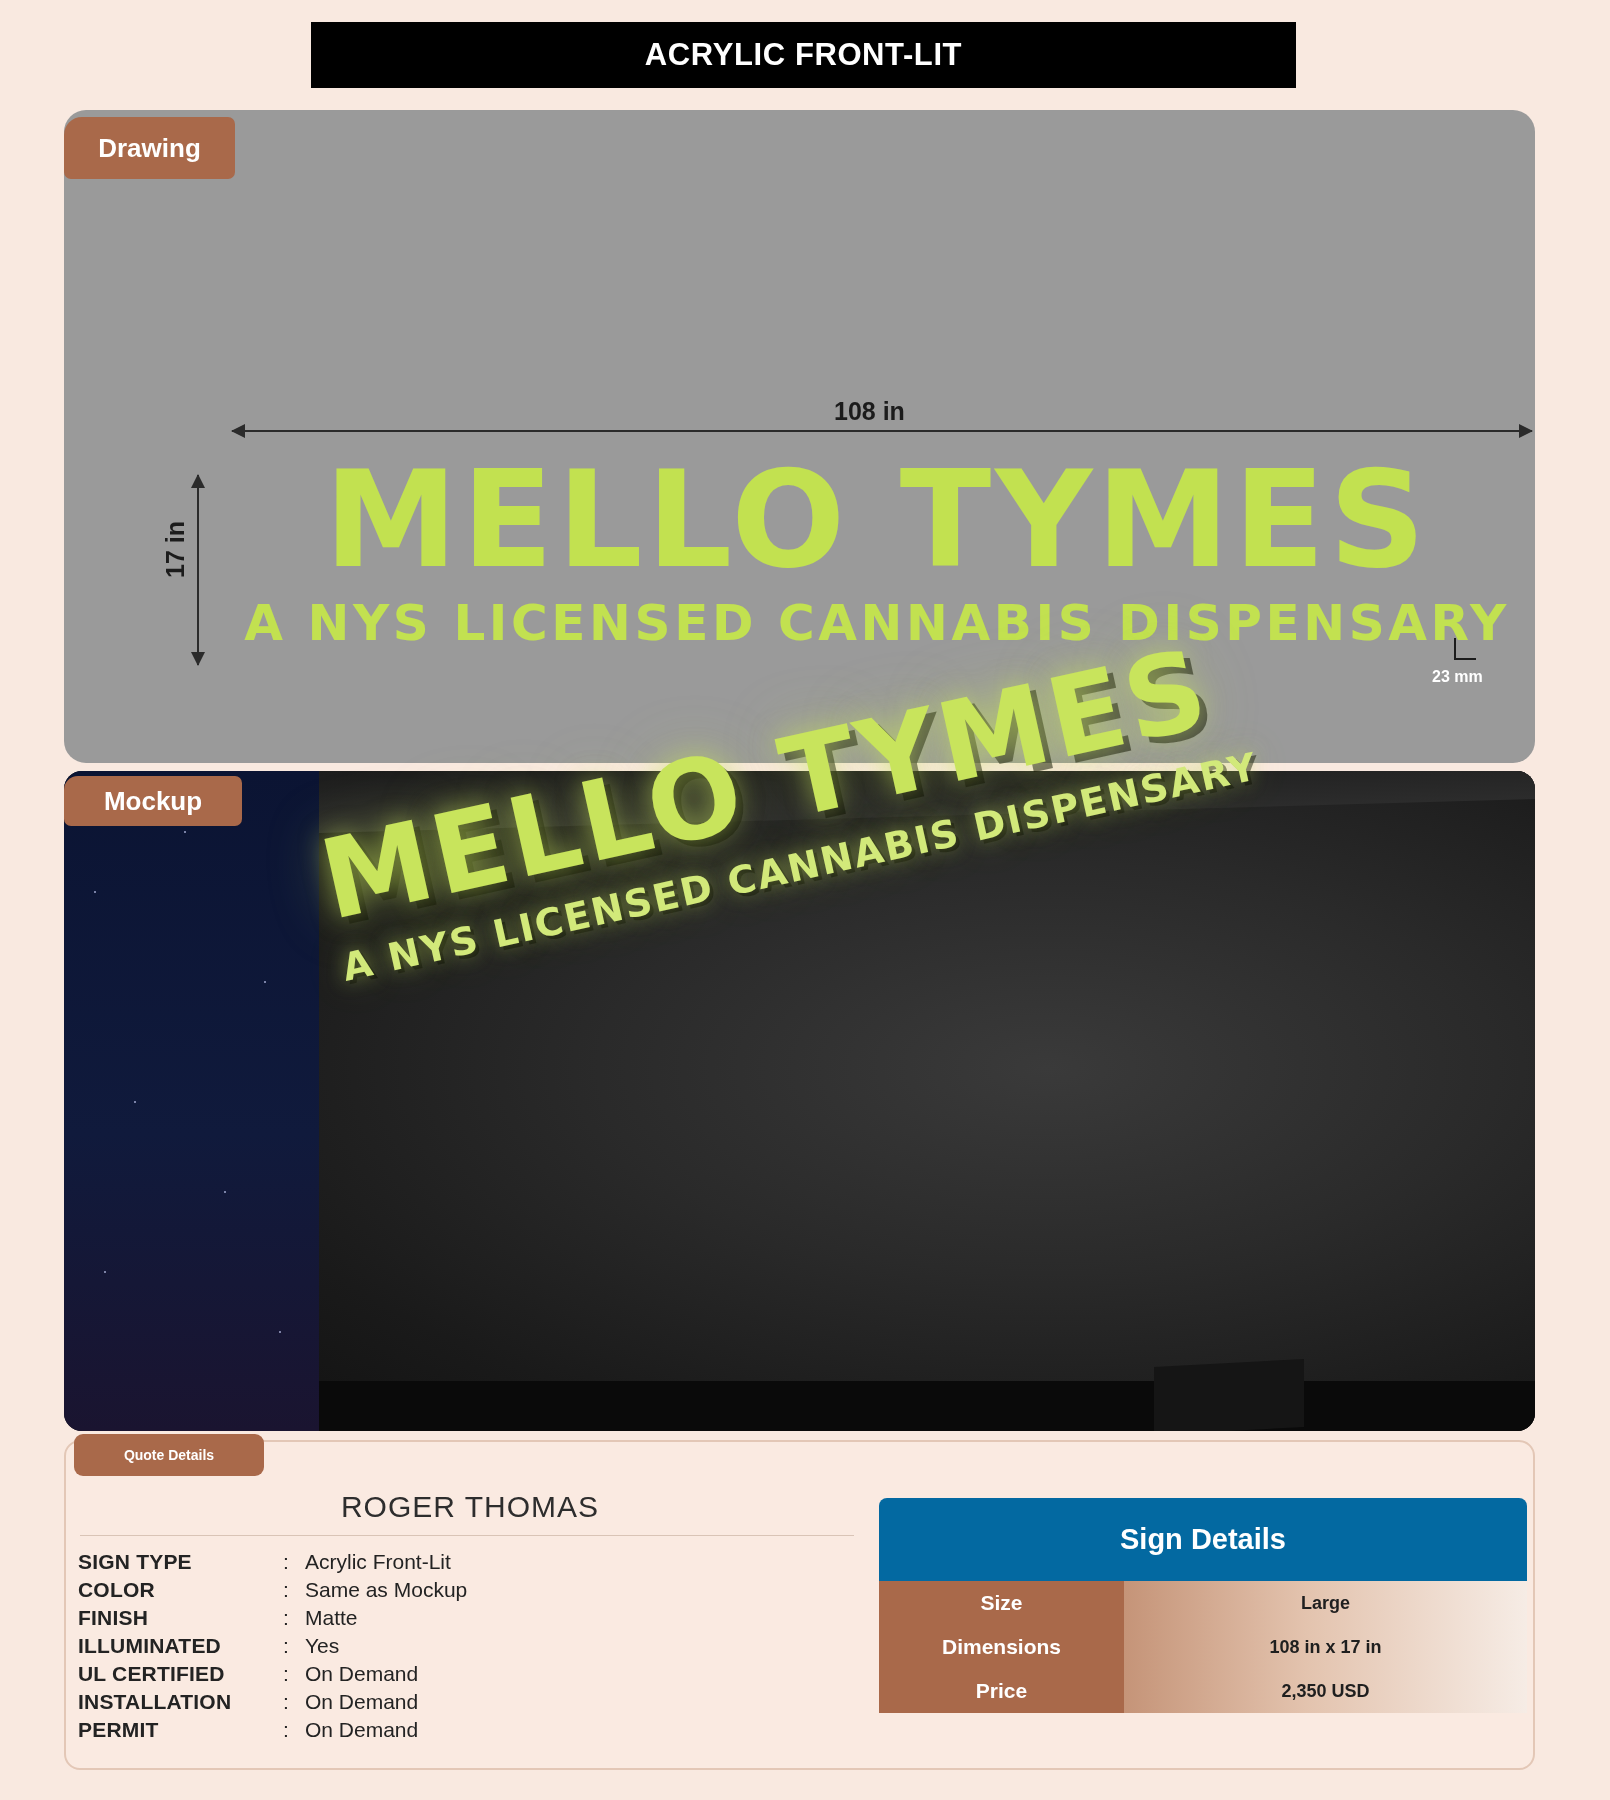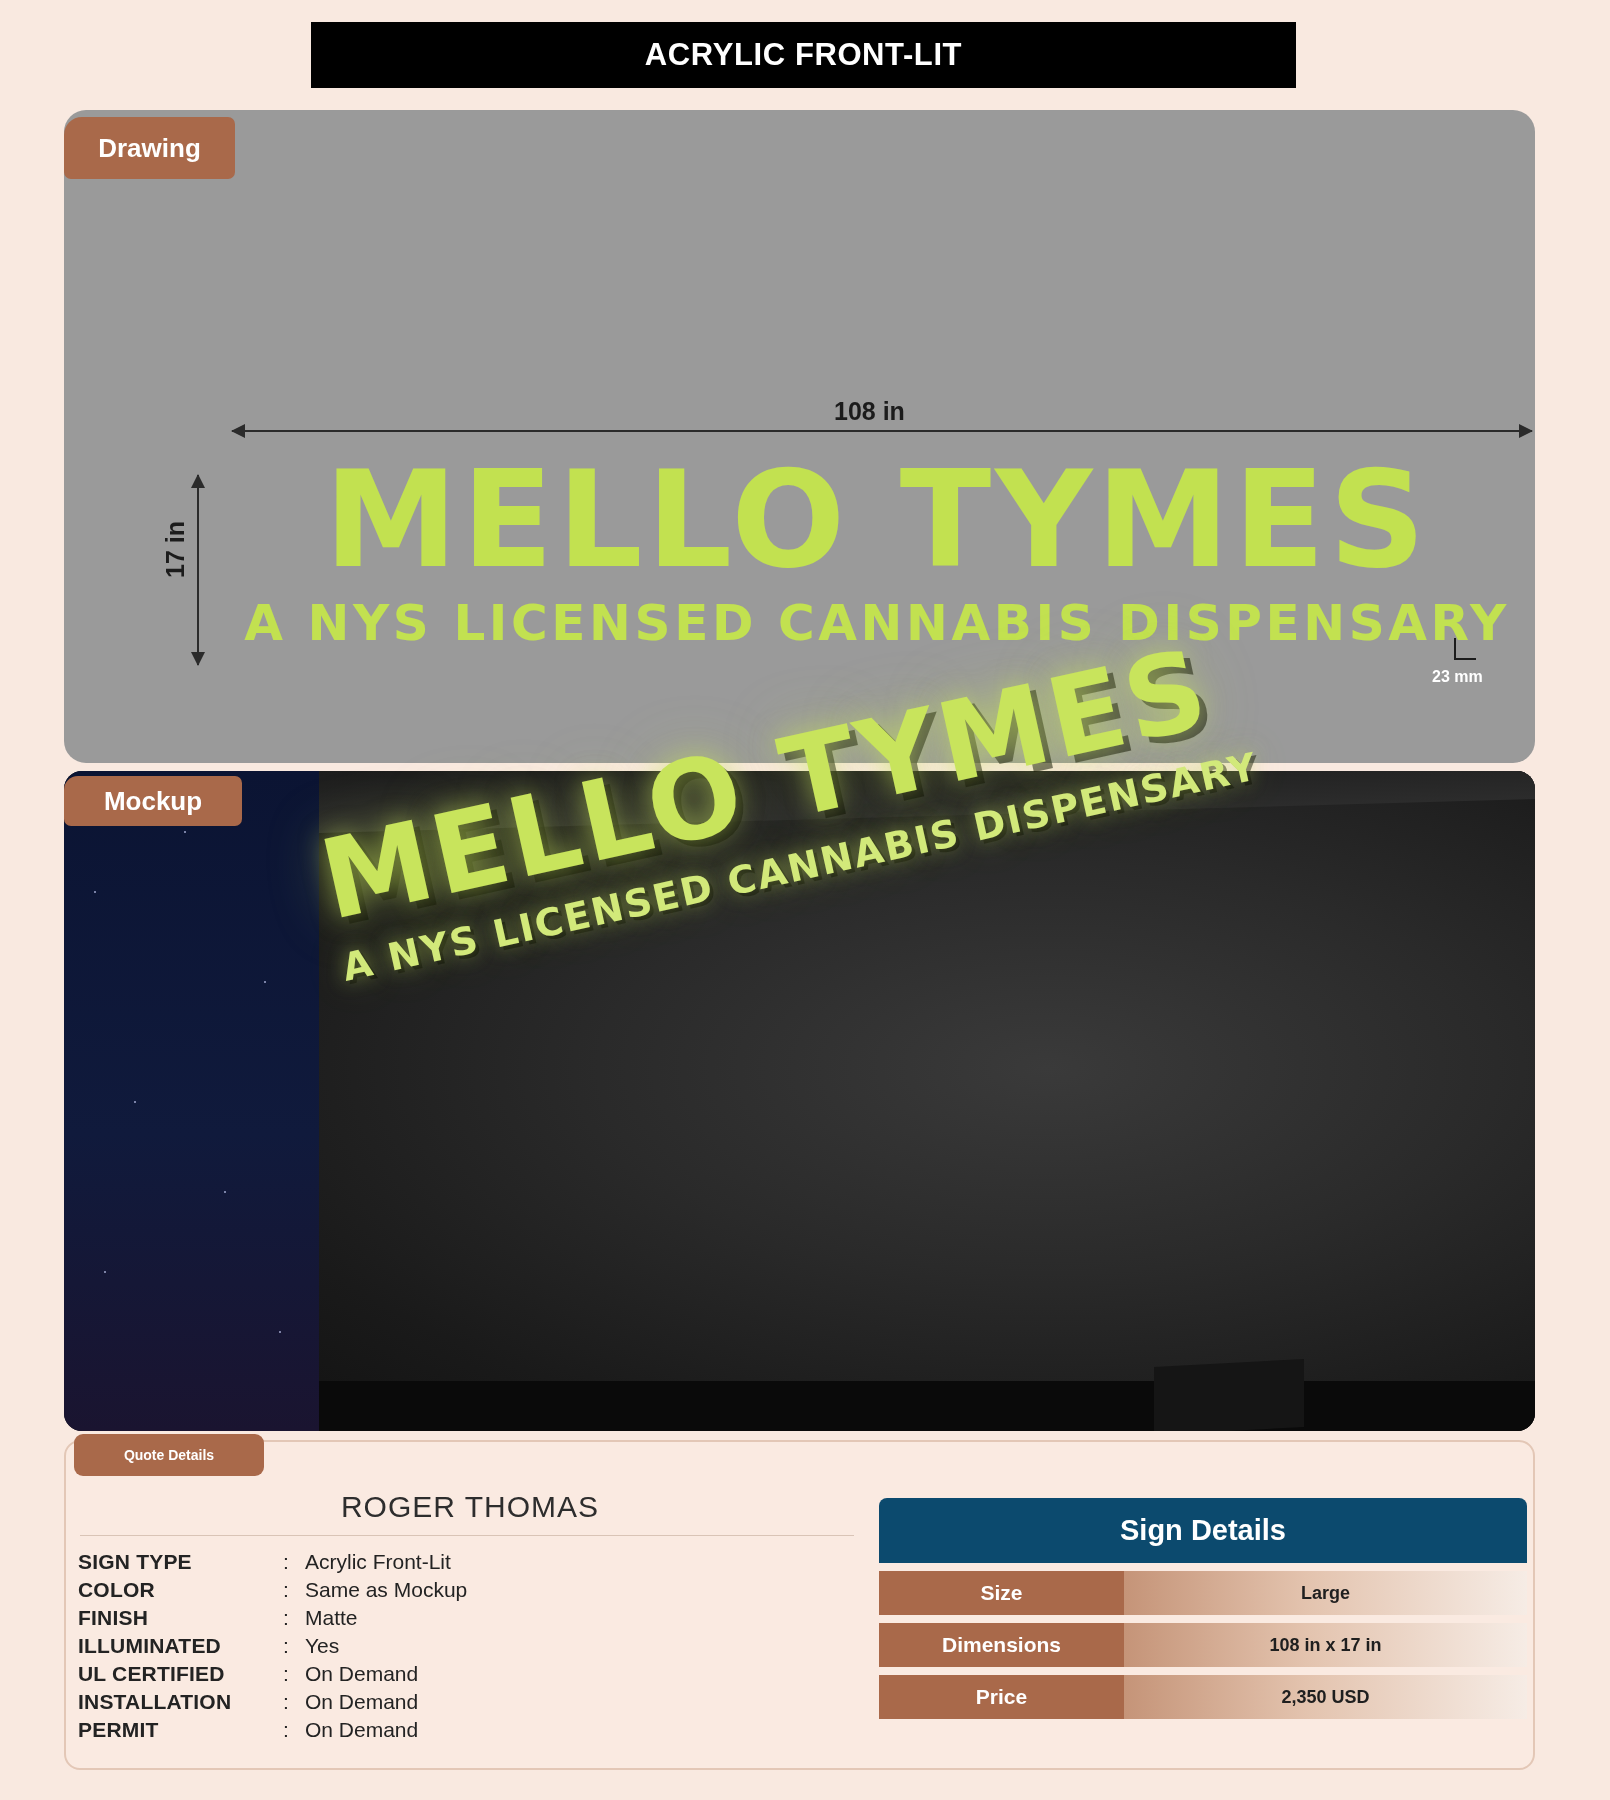--- a/index.html
+++ b/index.html
@@ -321,32 +321,31 @@
   .spec-colon { width: 22px; }
   .spec-value { font-weight: normal; }
 
   .sign-details {
     position: absolute;
     left: 879px;
     top: 1498px;
     width: 648px;
   }
   .sd-header {
-    background: #0c4a6e;
+    background: #0369a1;
     color: #ffffff;
     text-align: center;
     font-size: 29px;
     font-weight: bold;
-    padding: 16px 0;
+    padding: 25px 0;
     border-top-left-radius: 8px;
     border-top-right-radius: 8px;
   }
   .sd-row {
     display: flex;
-    margin-top: 8px;
     height: 44px;
   }
   .sd-key {
     width: 245px;
     background: #a9694a;
     color: #ffffff;
     font-weight: bold;
     font-size: 21px;
     display: flex;
     align-items: center;

